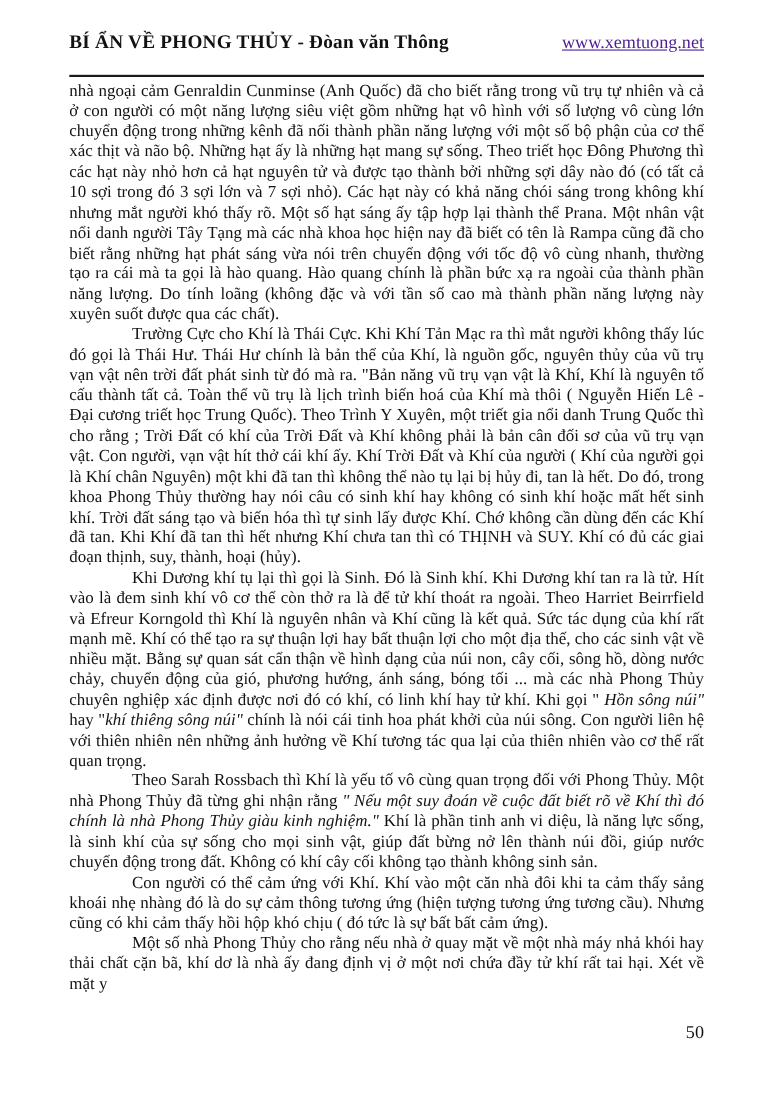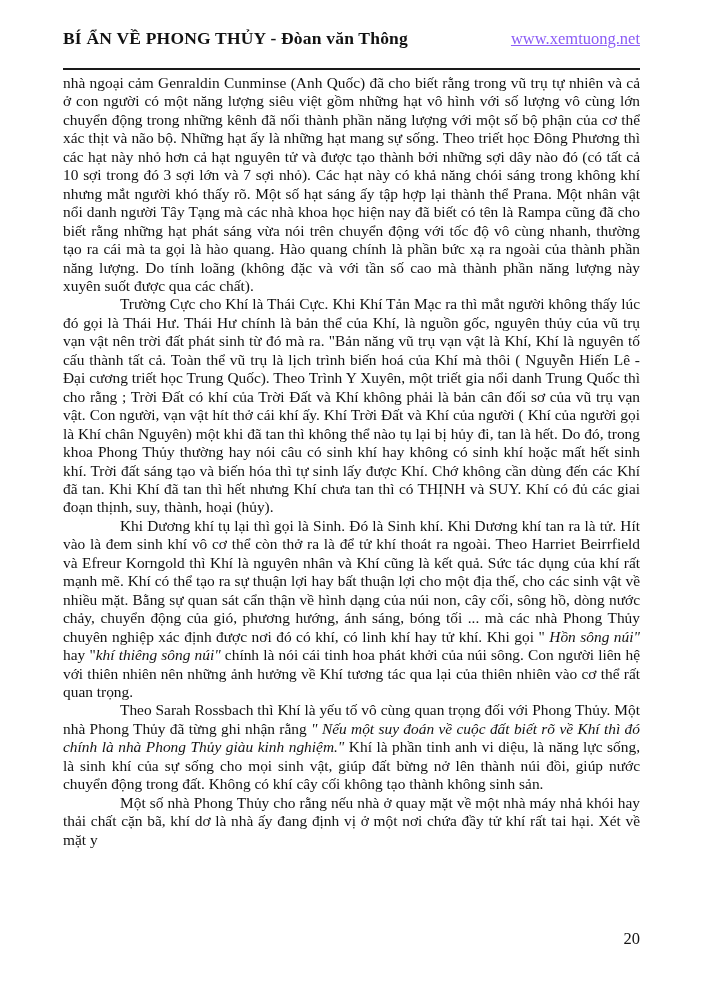--- a/index.html
+++ b/index.html
@@ -60,30 +60,31 @@
     font-size: 16.5px;
   }
 </style>
 </head>
 <body>
 
 <div class="page">
 
   <header class="page-header">
     <span class="book-title">BÍ ẨN VỀ PHONG THỦY - Đòan văn Thông</span>
-    <a class="site-link" style="color: #8b5cf6;">www.xemtuong.net</a>
+    <a class="site-link" style="color: #4c1d95;">www.xemtuong.net</a>
   </header>
 
   <div class="header-divider"></div>
 
   <main class="page-body" id="body-container">
       <p><span>nhà ngoại cảm Genraldin Cunminse (Anh Quốc) đã cho biết rằng trong vũ trụ tự nhiên và cả ở con người có một năng lượng siêu việt gồm những hạt vô hình với số lượng vô cùng lớn chuyển động trong những kênh đã nối thành phần năng lượng với một số bộ phận của cơ thể xác thịt và não bộ. Những hạt ấy là những hạt mang sự sống. Theo triết học Đông Phương thì các hạt này nhỏ hơn cả hạt nguyên tử và được tạo thành bởi những sợi dây nào đó (có tất cả 10 sợi trong đó 3 sợi lớn và 7 sợi nhỏ). Các hạt này có khả năng chói sáng trong không khí nhưng mắt người khó thấy rõ. Một số hạt sáng ấy tập hợp lại thành thể Prana. Một nhân vật nổi danh người Tây Tạng mà các nhà khoa học hiện nay đã biết có tên là Rampa cũng đã cho biết rằng những hạt phát sáng vừa nói trên chuyển động với tốc độ vô cùng nhanh, thường tạo ra cái mà ta gọi là hào quang. Hào quang chính là phần bức xạ ra ngoài của thành phần năng lượng. Do tính loãng (không đặc và với tần số cao mà thành phần năng lượng này xuyên suốt được qua các chất).</span></p>
       <p class="indent"><span>Trường Cực cho Khí là Thái Cực. Khi Khí Tản Mạc ra thì mắt người không thấy lúc đó gọi là Thái Hư. Thái Hư chính là bản thể của Khí, là nguồn gốc, nguyên thủy của vũ trụ vạn vật nên trời đất phát sinh từ đó mà ra. "Bản năng vũ trụ vạn vật là Khí, Khí là nguyên tố cấu thành tất cả. Toàn thể vũ trụ là lịch trình biến hoá của Khí mà thôi ( Nguyễn Hiến Lê - Đại cương triết học Trung Quốc). Theo Trình Y Xuyên, một triết gia nổi danh Trung Quốc thì cho rằng ; Trời Đất có khí của Trời Đất và Khí không phải là bản cân đối sơ của vũ trụ vạn vật. Con người, vạn vật hít thở cái khí ấy. Khí Trời Đất và Khí của người ( Khí của người gọi là Khí chân Nguyên) một khi đã tan thì không thể nào tụ lại bị hủy đi, tan là hết. Do đó, trong khoa Phong Thủy thường hay nói câu có sinh khí hay không có sinh khí hoặc mất hết sinh khí. Trời đất sáng tạo và biến hóa thì tự sinh lấy được Khí. Chớ không cần dùng đến các Khí đã tan. Khi Khí đã tan thì hết nhưng Khí chưa tan thì có THỊNH và SUY. Khí có đủ các giai đoạn thịnh, suy, thành, hoại (hủy).</span></p>
       <p class="indent"><span>Khi Dương khí tụ lại thì gọi là Sinh. Đó là Sinh khí. Khi Dương khí tan ra là tử. Hít vào là đem sinh khí vô cơ thể còn thở ra là để tử khí thoát ra ngoài. Theo Harriet Beirrfield và Efreur Korngold thì Khí là nguyên nhân và Khí cũng là kết quả. Sức tác dụng của khí rất mạnh mẽ. Khí có thể tạo ra sự thuận lợi hay bất thuận lợi cho một địa thế, cho các sinh vật về nhiều mặt. Bằng sự quan sát cẩn thận về hình dạng của núi non, cây cối, sông hồ, dòng nước chảy, chuyển động của gió, phương hướng, ánh sáng, bóng tối ... mà các nhà Phong Thủy chuyên nghiệp xác định được nơi đó có khí, có linh khí hay tử khí. Khi gọi " </span><span class="it">Hồn sông núi"</span><span> hay "</span><span class="it">khí thiêng sông núi"</span><span> chính là nói cái tinh hoa phát khởi của núi sông. Con người liên hệ với thiên nhiên nên những ảnh hưởng về Khí tương tác qua lại của thiên nhiên vào cơ thể rất quan trọng.</span></p>
       <p class="indent"><span>Theo Sarah Rossbach thì Khí là yếu tố vô cùng quan trọng đối với Phong Thủy. Một nhà Phong Thủy đã từng ghi nhận rằng </span><span class="it">" Nếu một suy đoán về cuộc đất biết rõ về Khí thì đó chính là nhà Phong Thủy giàu kinh nghiệm."</span><span> Khí là phần tinh anh vi diệu, là năng lực sống, là sinh khí của sự sống cho mọi sinh vật, giúp đất bừng nở lên thành núi đồi, giúp nước chuyển động trong đất. Không có khí cây cối không tạo thành không sinh sản.</span></p>
+      <p class="indent"><span>Con người có thể cảm ứng với Khí. Khí vào một căn nhà đôi khi ta cảm thấy sảng khoái nhẹ nhàng đó là do sự cảm thông tương ứng (hiện tượng tương ứng tương cầu). Nhưng cũng có khi cảm thấy hồi hộp khó chịu ( đó tức là sự bất bất cảm ứng).</span></p>
       <p class="indent"><span>Một số nhà Phong Thủy cho rằng nếu nhà ở quay mặt về một nhà máy nhả khói hay thải chất cặn bã, khí dơ là nhà ấy đang định vị ở một nơi chứa đầy tử khí rất tai hại. Xét về mặt y</span></p>
     </main>
 
   <footer class="page-footer">
-    <span>20</span>
+    <span>50</span>
   </footer>
 
 </div>
 
 </body></html>

